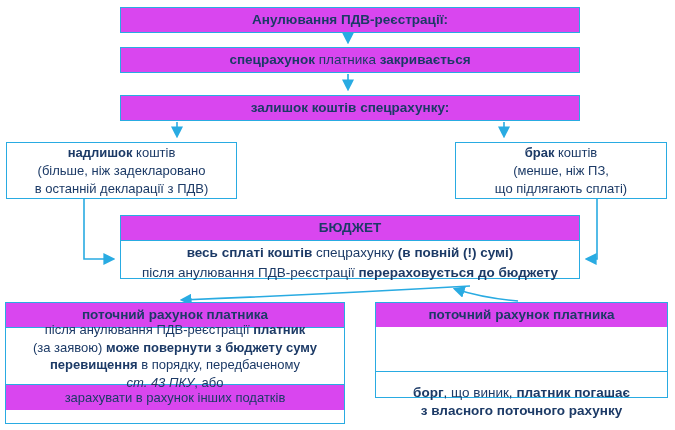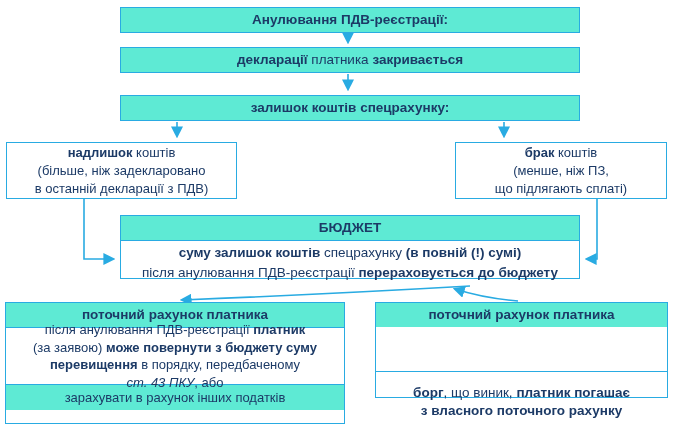--- a/index.html
+++ b/index.html
@@ -6,21 +6,21 @@
   #canvas{
     position:relative;width:675px;height:430px;background:#ffffff;
     font-family:"Liberation Sans","DejaVu Sans",sans-serif;
     color:#1c3a66;font-size:13px;overflow:hidden;
   }
   .box{
     position:absolute;box-sizing:border-box;border:1.5px solid #29abe2;
     display:flex;flex-direction:column;align-items:center;justify-content:center;
     text-align:center;background:#ffffff;line-height:18px;
   }
-  .fill{background:#5eead4;}
+  .fill{background:#d946ef;}
   .b{font-weight:bold;}
   .i{font-style:italic;}
   .hdr{font-weight:bold;font-size:13.5px;}
   .stack{padding:0;display:block;}
   .sect{
     box-sizing:border-box;display:flex;flex-direction:column;
     align-items:center;justify-content:center;text-align:center;width:100%;
   }
   .sect.mid{border-top:1.5px solid #29abe2;border-bottom:1.5px solid #29abe2;background:#fff;}
   svg.arrows{position:absolute;left:0;top:0;pointer-events:none;}
@@ -47,21 +47,21 @@
       <path d="M470,286 Q330,294 182,300" marker-end="url(#ah)"></path>
       <path d="M518,301 Q483,298 455,289" marker-end="url(#ah)"></path>
     </g>
   </svg>
 
   <div class="box fill hdr" style="left:120px;top:7px;width:460px;height:26px;">
     <span class="ln">Анулювання ПДВ-реєстрації:</span>
   </div>
 
   <div class="box fill" style="left:120px;top:47px;width:460px;height:26px;font-size:13.5px;">
-    <span class="ln"><span class="b">декларації</span><span> платника </span><span class="b">закривається</span></span>
+    <span class="ln"><span class="b">спецрахунок</span><span> платника </span><span class="b">закривається</span></span>
   </div>
 
   <div class="box fill hdr" style="left:120px;top:95px;width:460px;height:26px;">
     <span class="ln">залишок коштів спецрахунку:</span>
   </div>
 
   <div class="box" style="left:6px;top:142px;width:231px;height:57px;">
     <span class="ln"><span class="b">надлишок</span><span> коштів</span></span>
     <span class="ln">(більше, ніж задекларовано</span>
     <span class="ln">в останній декларації з ПДВ)</span>
@@ -71,21 +71,21 @@
     <span class="ln"><span class="b">брак</span><span> коштів</span></span>
     <span class="ln">(менше, ніж ПЗ,</span>
     <span class="ln">що підлягають сплаті)</span>
   </div>
 
   <div class="box stack" style="left:120px;top:215px;width:460px;height:64px;">
     <div class="sect fill hdr" style="height:24px;">
       <span class="ln">БЮДЖЕТ</span>
     </div>
     <div class="sect" style="height:45px;border-top:1.5px solid #29abe2;line-height:20px;font-size:13.5px;">
-      <span class="ln"><span class="b">суму залишок коштів </span><span>спецрахунку </span><span class="b">(в повній (!) сумі)</span></span>
+      <span class="ln"><span class="b">весь сплаті коштів </span><span>спецрахунку </span><span class="b">(в повній (!) сумі)</span></span>
       <span class="ln"><span>після анулювання ПДВ-реєстрації </span><span class="b">перераховується до бюджету</span></span>
     </div>
   </div>
 
   <div class="box stack" style="left:5px;top:302px;width:340px;height:122px;">
     <div class="sect fill hdr" style="height:24px;">
       <span class="ln">поточний рахунок платника</span>
     </div>
     <div class="sect mid" style="height:58px;line-height:17.5px;">
       <span class="ln"><span>після анулювання ПДВ-реєстрації </span><span class="b">платник</span></span>

